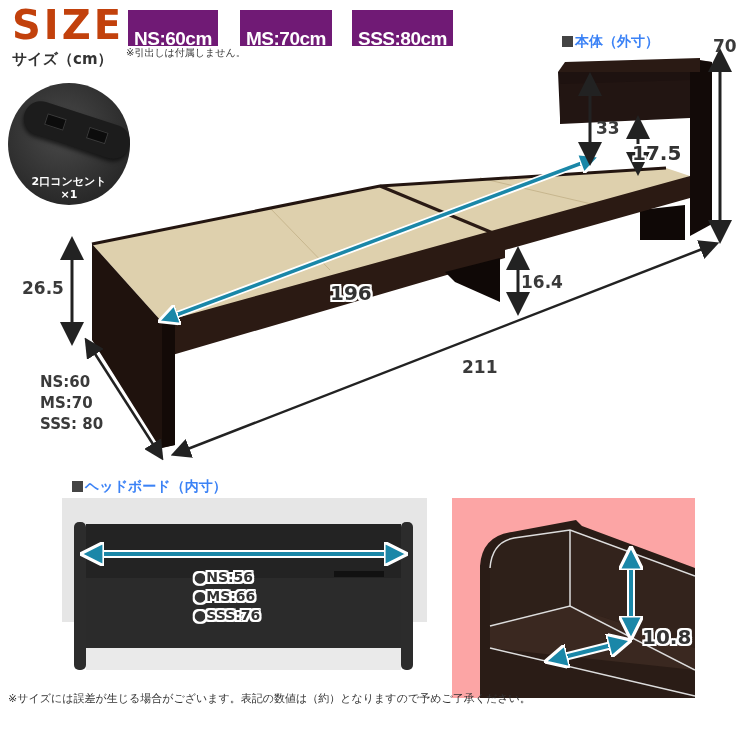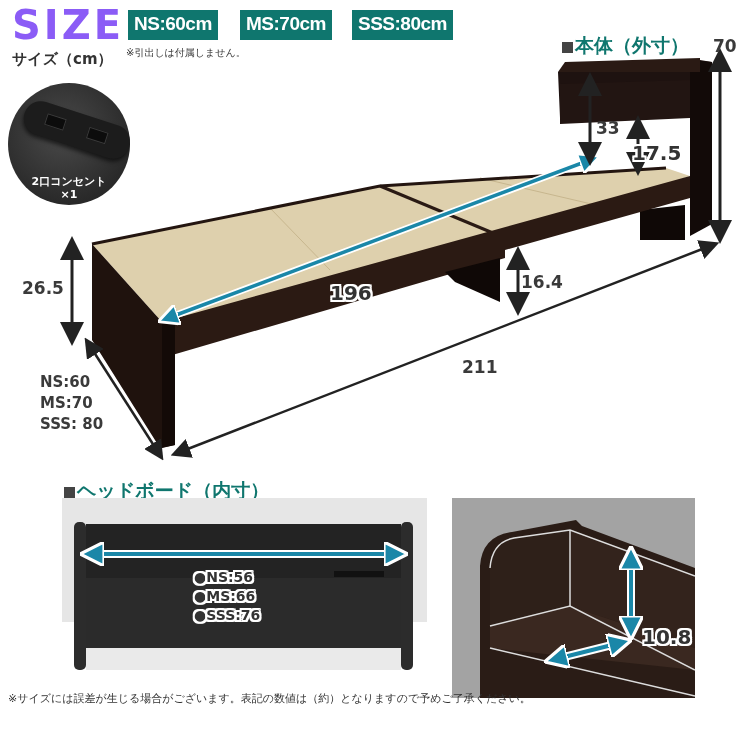--- a/index.html
+++ b/index.html
@@ -1,39 +1,39 @@
 <!DOCTYPE html>
 <html><head>
   <meta charset="utf-8">
   <style>
     * { box-sizing: border-box; margin: 0; padding: 0; }
     html, body { width: 750px; height: 750px; background: #ffffff; overflow: hidden; }
     body { position: relative; font-family: "DejaVu Sans", "Liberation Sans", sans-serif; color: #333; }
     .abs { position: absolute; }
 
-    .size-title { left: 12px; top: 2px; font-size: 40px; font-weight: bold; color: #8b5cf6; letter-spacing: 3px; font-family: "DejaVu Sans", sans-serif; }
+    .size-title { left: 12px; top: 2px; font-size: 40px; font-weight: bold; color: #c2410c; letter-spacing: 3px; font-family: "DejaVu Sans", sans-serif; }
     .size-sub { left: 12px; top: 50px; font-size: 15px; font-weight: bold; color: #333; }
-    .badge { top: 10px; height: 30px; background: #0f766e; color: #fff; font-size: 19px; font-weight: bold; padding: 3px 6px; white-space: nowrap; font-family: "Liberation Sans", sans-serif; letter-spacing: -0.5px; }
+    .badge { top: 10px; height: 30px; background: #701a75; color: #fff; font-size: 19px; font-weight: bold; padding: 18px 6px; white-space: nowrap; font-family: "Liberation Sans", sans-serif; letter-spacing: -0.5px; }
     .note-top { left: 126px; top: 46px; font-size: 10px; color: #333; }
 
-    .section-label { font-size: 19px; font-weight: bold; color: #0f766e; }
+    .section-label { font-size: 14px; font-weight: bold; color: #3b82f6; }
     .section-label .sq { display: inline-block; width: 11px; height: 11px; background: #444; margin-right: 2px; vertical-align: -1px; }
 
     .dim { font-size: 17px; font-weight: bold; color: #3a3a3a; font-family: "DejaVu Sans", sans-serif; }
     .dim-outline { font-size: 20px; font-weight: bold; color: #333; text-shadow: -2px -2px 0 #fff, 2px -2px 0 #fff, -2px 2px 0 #fff, 2px 2px 0 #fff, 0 2px 0 #fff, 0 -2px 0 #fff, 2px 0 0 #fff, -2px 0 0 #fff; margin-top: 41px; }
 
     .outlet-circle { left: 8px; top: 83px; width: 122px; height: 122px; border-radius: 50%; background: radial-gradient(circle at 45% 40%, #4a4a4a, #2a2a2a 70%, #1e1e1e); overflow: hidden; }
     .outlet-strip { left: 14px; top: 30px; width: 110px; height: 34px; background: #1c1c1c; border-radius: 18px; transform: rotate(18deg); box-shadow: 0 3px 4px rgba(0,0,0,0.6); }
     .socket { width: 20px; height: 12px; background: #0c0c0c; border: 1px solid #3a3a3a; }
     .outlet-caption { left: 0; width: 122px; top: 92px; text-align: center; color: #fff; font-size: 11px; font-weight: bold; line-height: 13px; }
 
     .footnotes { left: 8px; top: 690px; font-size: 11px; color: #333; line-height: 17px; }
 
     .hb-panel { left: 62px; top: 498px; width: 365px; height: 124px; background: #e6e6e6; }
-    .detail-panel { left: 452px; top: 498px; width: 243px; height: 200px; background: #a3a3a3; overflow: hidden; }
+    .detail-panel { left: 452px; top: 498px; width: 243px; height: 200px; background: #fca5a5; overflow: hidden; }
     .hb-list { font-size: 14px; font-weight: bold; color: #333; line-height: 19px; }
     .hb-list div { text-shadow: -2px -2px 0 #fff, 2px -2px 0 #fff, -2px 2px 0 #fff, 2px 2px 0 #fff, 0 2px 0 #fff, 0 -2px 0 #fff, 2px 0 0 #fff, -2px 0 0 #fff; }
   </style>
 </head>
 <body>
 
 <div class="abs size-title">SIZE</div>
 <div class="abs size-sub">サイズ（cm）</div>
 <div class="abs badge" style="left:128px;">NS:60cm</div>
 <div class="abs badge" style="left:240px;">MS:70cm</div>
@@ -106,21 +106,21 @@
 <div class="abs dim" style="left:22px; top:278px;">26.5</div>
 <div class="abs dim" style="left:521px; top:272px;">16.4</div>
 <div class="abs dim-outline" style="left:330px; top:240px;">196</div>
 <div class="abs dim" style="left:462px; top:357px;">211</div>
 <div class="abs dim" style="left:40px; top:372px; font-size:15px; line-height:21px;">
   <div>NS:60</div>
   <div>MS:70</div>
   <div>SSS: 80</div>
 </div>
 
-<div class="abs section-label" style="left:64px; top:478px;"><span class="sq"></span><span>ヘッドボード（内寸）</span></div>
+<div class="abs section-label" style="left:72px; top:478px;"><span class="sq"></span><span>ヘッドボード（内寸）</span></div>
 <div class="abs hb-panel">
   <svg class="abs" style="left:0; top:0;" width="365" height="172" viewBox="0 0 365 172">
     <defs>
       <marker id="ahw" markerWidth="6" markerHeight="6" refX="3" refY="3" orient="auto-start-reverse">
         <path d="M0,0 L6,3 L0,6 Z" fill="#1a87a8" stroke="#fff" stroke-width="0.8"></path>
       </marker>
     </defs>
 
     <rect x="12" y="24" width="12" height="148" rx="5" fill="#2c2c2c"></rect>
     <rect x="339" y="24" width="12" height="148" rx="5" fill="#2c2c2c"></rect>

